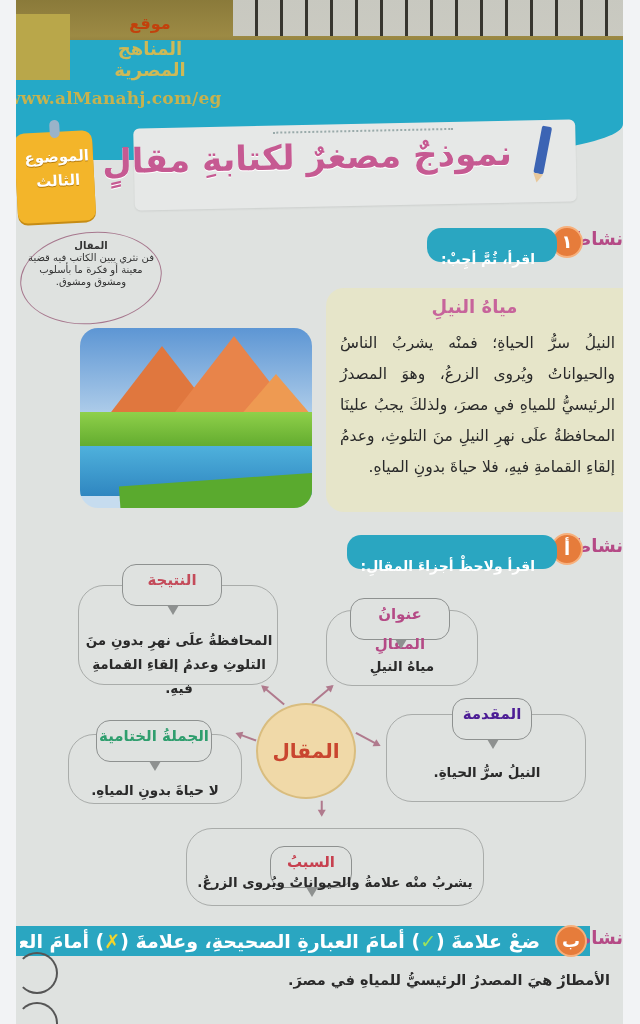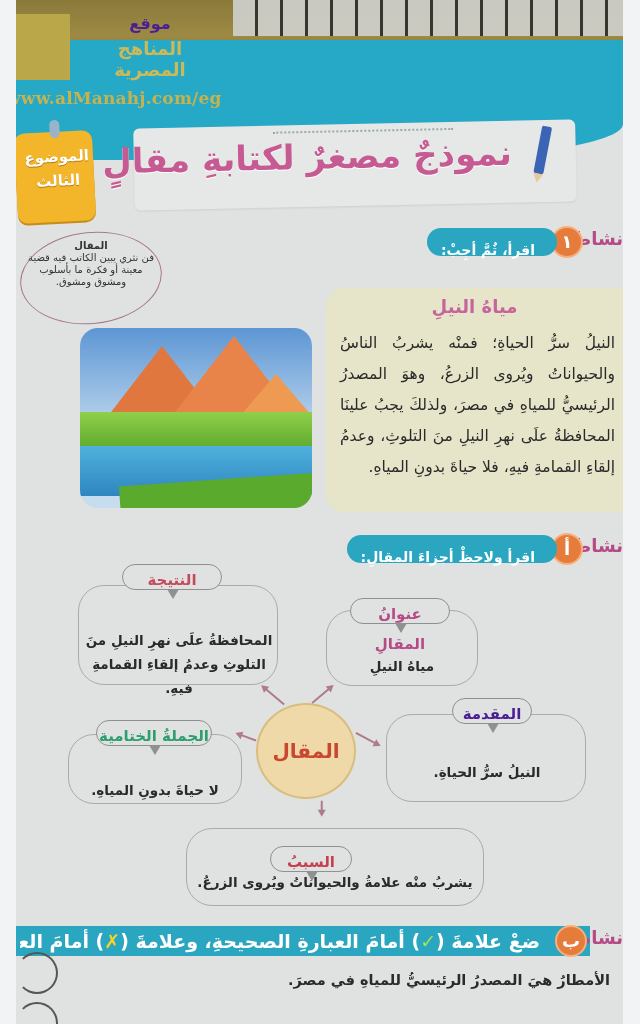--- a/index.html
+++ b/index.html
@@ -12,21 +12,21 @@
 
   
   .backdrop { position: absolute; left: 0; top: 0; width: 607px; height: 60px; background: linear-gradient(180deg,#8a7a3a 0%,#9c8a44 60%,#7d6d33 100%); }
   .spiral { position: absolute; top: 0; right: 0; width: 390px; height: 36px; background: repeating-linear-gradient(90deg,#cfd1cf 0 22px,#2d2d2d 22px 25px); opacity: .9; }
 
   
   .teal-band { position: absolute; left: 0; top: 40px; width: 607px; height: 120px; background: #25a9c7; border-radius: 0 0 40% 8% / 0 0 30% 20%; }
 
   
   .wm-square { position: absolute; left: 12px; top: 14px; width: 58px; height: 66px; background: #b9a74a; }
-  .wm-line1 { position: absolute; left: 110px; top: 14px; width: 80px; text-align: center; color: #4c1d95; font-weight: bold; font-size: 16px; direction: rtl; font-family: "DejaVu Sans", sans-serif; }
+  .wm-line1 { position: absolute; left: 110px; top: 14px; width: 80px; text-align: center; color: #c2410c; font-weight: bold; font-size: 16px; direction: rtl; font-family: "DejaVu Sans", sans-serif; }
   .wm-line2 { position: absolute; left: 80px; top: 38px; width: 140px; text-align: center; color: #cdb957; font-weight: bold; font-size: 18px; direction: rtl; }
   .wm-url { position: absolute; left: 6px; top: 88px; color: #c6b24f; font-weight: bold; font-size: 17px; font-family: "DejaVu Serif", serif; letter-spacing: 0.2px; }
 
   
   .title-banner { position: absolute; left: 134px; top: 124px; width: 442px; height: 82px; background: #e6e8e7; border-radius: 6px; transform: rotate(-1.2deg); box-shadow: 0 1px 2px rgba(0,0,0,.08); }
   .title-banner .dots { position: absolute; left: 140px; top: 6px; width: 180px; height: 4px; border-top: 2px dotted #9aa; }
   .title-text { position: absolute; right: 64px; top: 12px; font-size: 34px; font-weight: bold; color: #c65a92; direction: rtl; white-space: nowrap; text-shadow: 0 1px 0 #fff; }
   .pencil { position: absolute; right: 28px; top: 6px; width: 10px; height: 48px; background: #3c64b4; transform: rotate(12deg); border-radius: 2px; }
   .pencil::after { content: ""; position: absolute; bottom: -9px; left: 0; border-left: 5px solid transparent; border-right: 5px solid transparent; border-top: 9px solid #e8c79a; }
 
@@ -38,37 +38,37 @@
 
   
   .def-oval { position: absolute; left: 20px; top: 232px; width: 142px; height: 92px; border: 1.5px solid #a7788e; border-radius: 50%; transform: rotate(-6deg); }
   .def-text { position: absolute; left: 28px; top: 240px; width: 126px; text-align: center; direction: rtl; font-size: 10px; line-height: 12px; color: #333; }
   .def-text .t { font-weight: bold; display: block; }
 
   
   .act-head { position: absolute; direction: rtl; height: 30px; }
   .act-prefix { position: absolute; top: 2px; font-size: 18px; font-weight: bold; color: #b54a86; white-space: nowrap; }
   .act-num { position: absolute; top: 0; width: 32px; height: 32px; border-radius: 50%; background: #e67c3b; border: 2px solid #f7b07c; color: #fff; font-weight: bold; font-size: 18px; text-align: center; line-height: 28px; }
-  .act-pill { position: absolute; top: 2px; height: 28px; background: #2aa6c1; border-radius: 14px; color: #fff; font-size: 14px; font-weight: bold; line-height: 28px; padding: 8px 14px; white-space: nowrap; }
+  .act-pill { position: absolute; top: 2px; height: 28px; background: #2aa6c1; border-radius: 14px; color: #fff; font-size: 14px; font-weight: bold; line-height: 28px; padding: 17px 14px; white-space: nowrap; }
 
   
   .read-card { position: absolute; left: 326px; top: 288px; width: 297px; height: 224px; background: #e6e5c9; border-radius: 18px 0 0 18px; }
   .read-title { position: absolute; left: 0; right: 0; top: 8px; text-align: center; color: #c7649b; font-weight: bold; font-size: 18px; direction: rtl; }
   .read-body { position: absolute; left: 14px; right: 8px; top: 40px; direction: rtl; text-align: justify; font-size: 15.5px; line-height: 31px; color: #2a2a2a; }
 
   
   .pic { position: absolute; left: 80px; top: 328px; width: 232px; height: 180px; border-radius: 18px; overflow: hidden; background: linear-gradient(180deg,#5d96d4 0%,#a9c9e8 45%,#c6dcef 55%); }
   .pic .pyr { position: absolute; width: 0; height: 0; border-style: solid; }
   .pic .grass { position: absolute; left: 0; top: 84px; width: 100%; height: 38px; background: linear-gradient(180deg,#8fd04a,#5ea82c); }
   .pic .water { position: absolute; left: 0; top: 118px; width: 100%; height: 50px; background: linear-gradient(180deg,#4fb1dc,#2f86c0); }
   .pic .bank { position: absolute; left: 40px; top: 150px; width: 240px; height: 40px; background: #5aaa2e; transform: rotate(-4deg); }
 
   
   .mm-box { position: absolute; border: 1.5px solid #a9acaa; border-radius: 26px; background: transparent; }
-  .mm-bubble { position: absolute; background: #dfe2e0; border: 1.5px solid #8e9190; border-radius: 14px; height: 26px; text-align: center; font-weight: bold; font-size: 15px; line-height: 30px; direction: rtl; }
+  .mm-bubble { position: absolute; background: #dfe2e0; border: 1.5px solid #8e9190; border-radius: 14px; height: 42px; text-align: center; font-weight: bold; font-size: 15px; line-height: 30px; direction: rtl; }
   .mm-bubble::after { content: ""; position: absolute; left: 50%; bottom: -10px; margin-left: -5px; border-left: 6px solid transparent; border-right: 6px solid transparent; border-top: 10px solid #8e9190; }
   .mm-text { position: absolute; text-align: center; direction: rtl; font-size: 13.5px; line-height: 24px; font-weight: bold; color: #2a2a2a; }
   .mm-center { position: absolute; left: 256px; top: 703px; width: 100px; height: 96px; border-radius: 50%; background: #f0d9a8; border: 2px solid #d9bd7f; text-align: center; line-height: 92px; color: #c9462f; font-weight: bold; font-size: 20px; direction: rtl; }
   .arrow { position: absolute; height: 1.5px; background: #b07a8d; transform-origin: left center; }
   .arrow::after { content: ""; position: absolute; right: -2px; top: -3px; border-top: 4px solid transparent; border-bottom: 4px solid transparent; border-left: 7px solid #b07a8d; }
 
   
   .act-band { position: absolute; left: 16px; top: 926px; width: 574px; height: 30px; background: #2aa6c1; }
   .act-band-text { position: absolute; left: 20px; top: 928px; width: 520px; direction: rtl; color: #fff; font-size: 19px; font-weight: bold; line-height: 26px; white-space: nowrap; overflow: hidden; text-align: right; }
   .act-band-text .chk { color: #9ee35b; }
@@ -129,21 +129,21 @@
 </div>
 
 <div class="act-head" style="left:340px; top:533px; width:283px;">
   <span class="act-prefix" style="right:0;">نشاط</span>
   <span class="act-num" style="right:40px;">أ</span>
   <span class="act-pill" style="right:66px; padding-right:22px;">اقرأ ولاحظْ أجزاءَ المقالِ:</span>
 </div>
 
 <div class="mm-box" style="left:78px; top:585px; width:200px; height:100px;"></div>
 <div class="mm-bubble" style="left:122px; top:564px; width:100px; color:#c44b5a;">النتيجة</div>
-<div class="mm-text" style="left:84px; top:628px; width:190px;">المحافظةُ علَى نهرِ النيلِ منَ التلوثِ وعدمُ إلقاءِ القمامةِ فيهِ.</div>
+<div class="mm-text" style="left:84px; top:628px; width:190px;">المحافظةُ علَى نهرِ بدونِ منَ التلوثِ وعدمُ إلقاءِ القمامةِ فيهِ.</div>
 
 <div class="mm-box" style="left:326px; top:610px; width:152px; height:76px;"></div>
 <div class="mm-bubble" style="left:350px; top:598px; width:100px; color:#b54a86;">عنوانُ المقالِ</div>
 <div class="mm-text" style="left:330px; top:654px; width:144px;">مياهُ النيلِ</div>
 
 <div class="mm-box" style="left:386px; top:714px; width:200px; height:88px;"></div>
 <div class="mm-bubble" style="left:452px; top:698px; width:80px; color:#4c1d95;">المقدمة</div>
 <div class="mm-text" style="left:392px; top:760px; width:190px;">النيلُ سرُّ الحياةِ.</div>
 
 <div class="mm-box" style="left:68px; top:734px; width:174px; height:70px;"></div>

